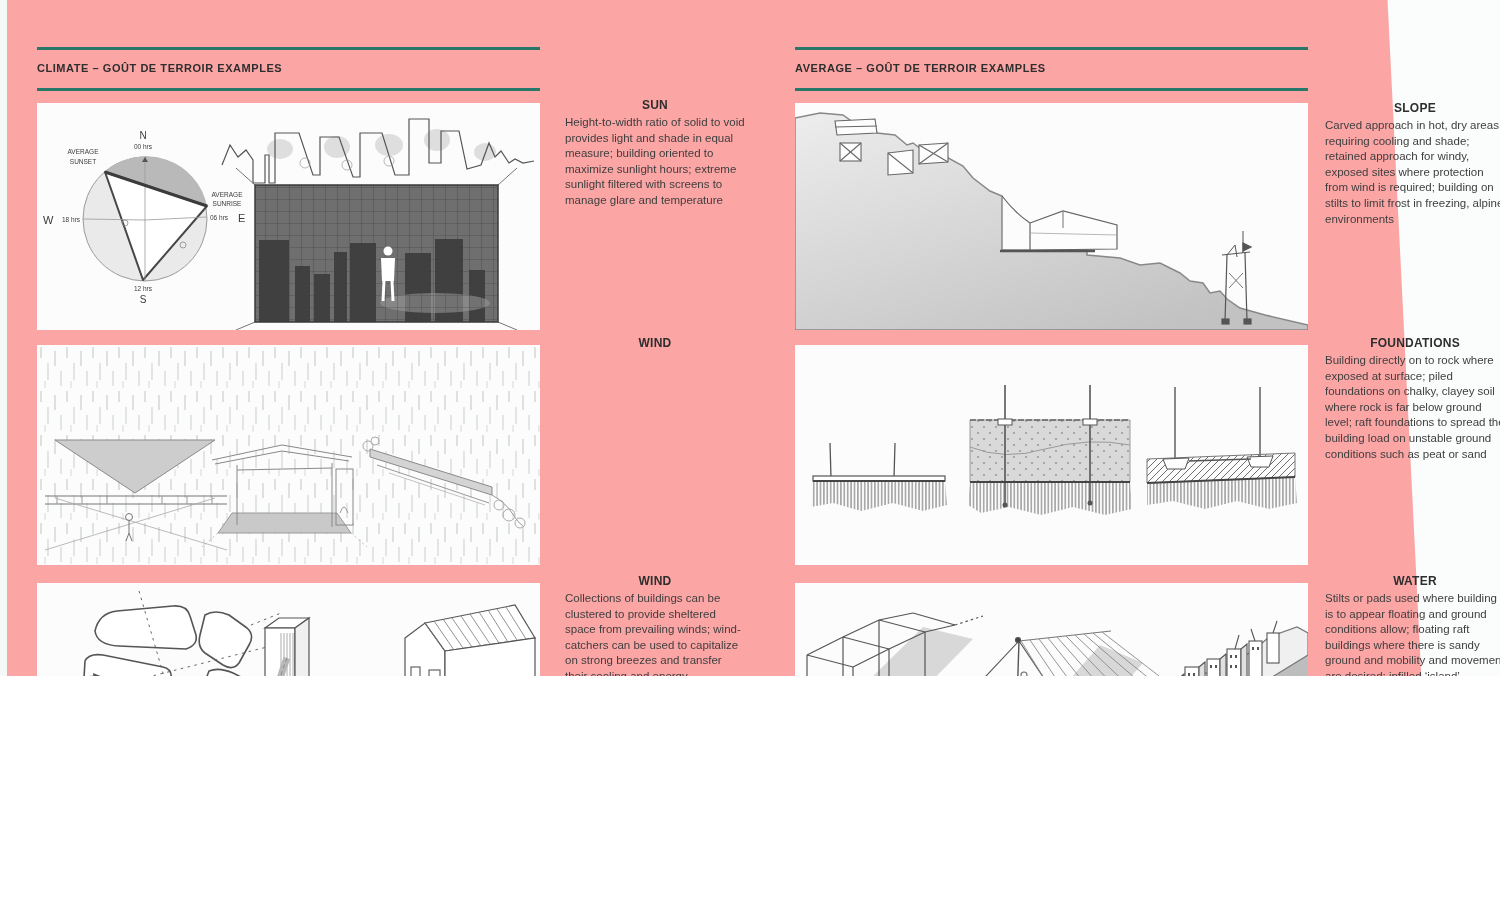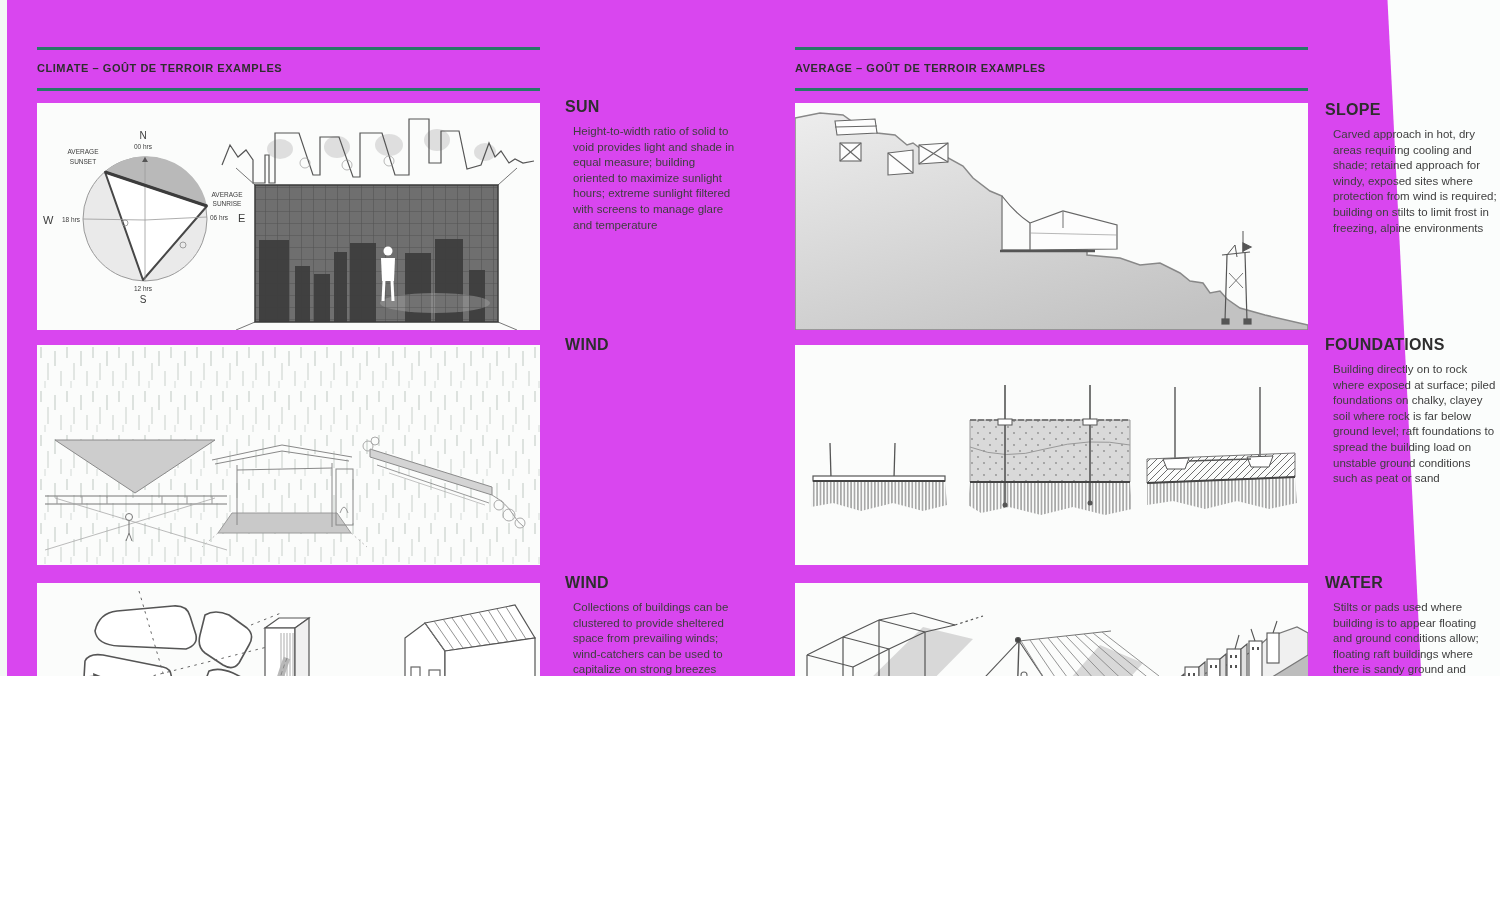--- a/index.html
+++ b/index.html
@@ -1,27 +1,27 @@
 <!DOCTYPE html>
 <html><head>
 <meta charset="utf-8">
 <style>
   html,body{margin:0;padding:0;}
-  #stage{position:relative;width:1500px;height:676px;background:#d946ef;overflow:hidden;
+  #stage{position:relative;width:1500px;height:676px;background:#fca5a5;overflow:hidden;
          font-family:"Liberation Sans",sans-serif;}
   .sheen{position:absolute;left:0;top:0;width:1500px;height:900px;background:#fbfdfc;
          clip-path:polygon(92.5% 0,100% 0,100% 100%,95.5% 100%);}
   .leftstrip{position:absolute;left:0;top:0;width:7px;height:900px;background:#f4f8f6;}
   .rule{position:absolute;height:3px;}
   .page-header{position:absolute;font-size:11px;font-weight:bold;letter-spacing:.05em;color:#2e2e2e;}
   .panel{position:absolute;background:#fbfcfb;}
   .panel svg{display:block;}
   .text-block{position:absolute;width:180px;color:#3e3e3e;}
-  .text-block h3{margin:0 0 3px 0;font-size:16px;font-weight:bold;color:#2e2e2e;letter-spacing:.02em;}
-  .text-block p{margin:8px;font-size:11.5px;line-height:15.6px;}
+  .text-block h3{margin:0 0 3px 0;font-size:12px;font-weight:bold;color:#2e2e2e;letter-spacing:.02em;text-align:center;}
+  .text-block p{margin:0;font-size:11.5px;line-height:15.6px;}
   .page-number{position:absolute;font-size:16px;color:#3e3e3e;}
   text{font-family:"Liberation Sans",sans-serif;fill:#3b3b3b;}
   .hand{font-family:"DejaVu Serif",serif;font-style:italic;font-size:9px;fill:#777;}
 </style>
 </head>
 <body>
 
 <div id="stage">
   <div class="sheen"></div>
   <div class="leftstrip"></div>

